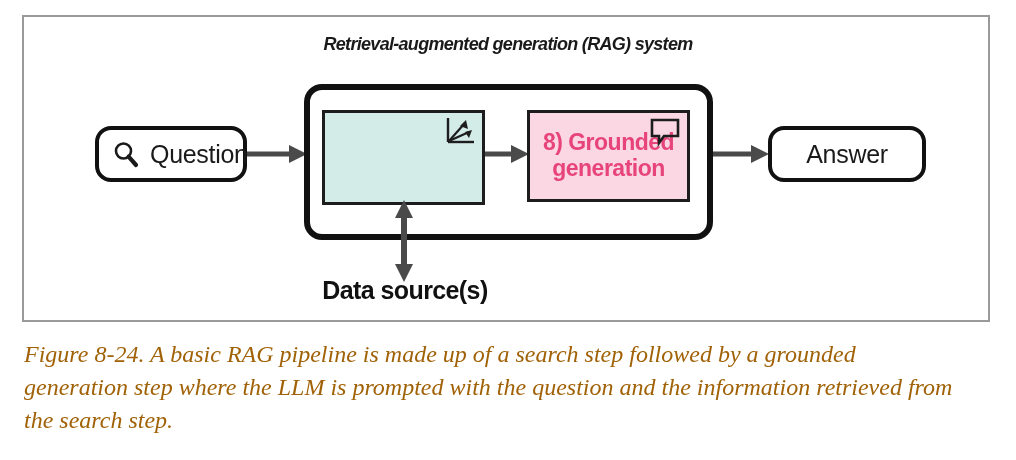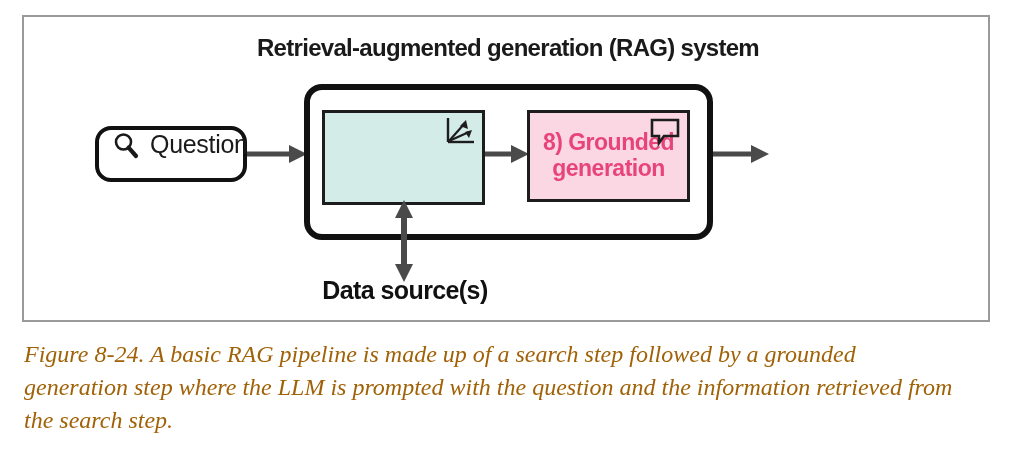--- a/index.html
+++ b/index.html
@@ -36,34 +36,36 @@
 
   
   .diagram-title {
     position: absolute;
     left: 0;
     top: 34px;
     width: 1016px;
     text-align: center;
     font-family: "Liberation Sans", sans-serif;
     font-weight: bold;
-    font-size: 24px;
+    font-size: 18px;
     letter-spacing: -0.7px;
     color: #1a1a1a;
     white-space: nowrap;
+    font-style: italic;
   }
 
   
   .pill-box {
     position: absolute;
     border: 4px solid #111111;
     border-radius: 16px;
     background: #ffffff;
     box-sizing: border-box;
     display: flex;
+    align-items: center;
     justify-content: center;
   }
   .pill-label {
     font-family: "Liberation Sans", sans-serif;
     font-size: 25px;
     color: #1a1a1a;
     letter-spacing: -0.3px;
     white-space: nowrap;
   }
 
@@ -232,20 +234,23 @@
     </svg>
     <span class="step-label">8) Grounded
 generation</span>
   </div>
 
   <svg class="arrow-svg" id="arrow-rag-answer" viewBox="0 0 58 28">
     <line x1="0" y1="14" x2="40" y2="14" stroke="#4a4a4a" stroke-width="5"></line>
     <polygon points="38,5 56,14 38,23" fill="#4a4a4a"></polygon>
   </svg>
 
+  <div class="pill-box" id="answer-box">
+    <span class="pill-label">Answer</span>
+  </div>
 
   <svg class="arrow-svg" id="arrow-data-source" viewBox="0 0 28 82">
     <line x1="14" y1="12" x2="14" y2="70" stroke="#4a4a4a" stroke-width="6"></line>
     <polygon points="14,0 23,18 5,18" fill="#4a4a4a"></polygon>
     <polygon points="14,82 23,64 5,64" fill="#4a4a4a"></polygon>
   </svg>
 
   <div id="data-source-label">Data source(s)</div>
 
   <div id="figure-caption">Figure 8-24. A basic RAG pipeline is made up of a search step followed by a grounded generation step where the LLM is prompted with the question and the information retrieved from the search step.</div>

